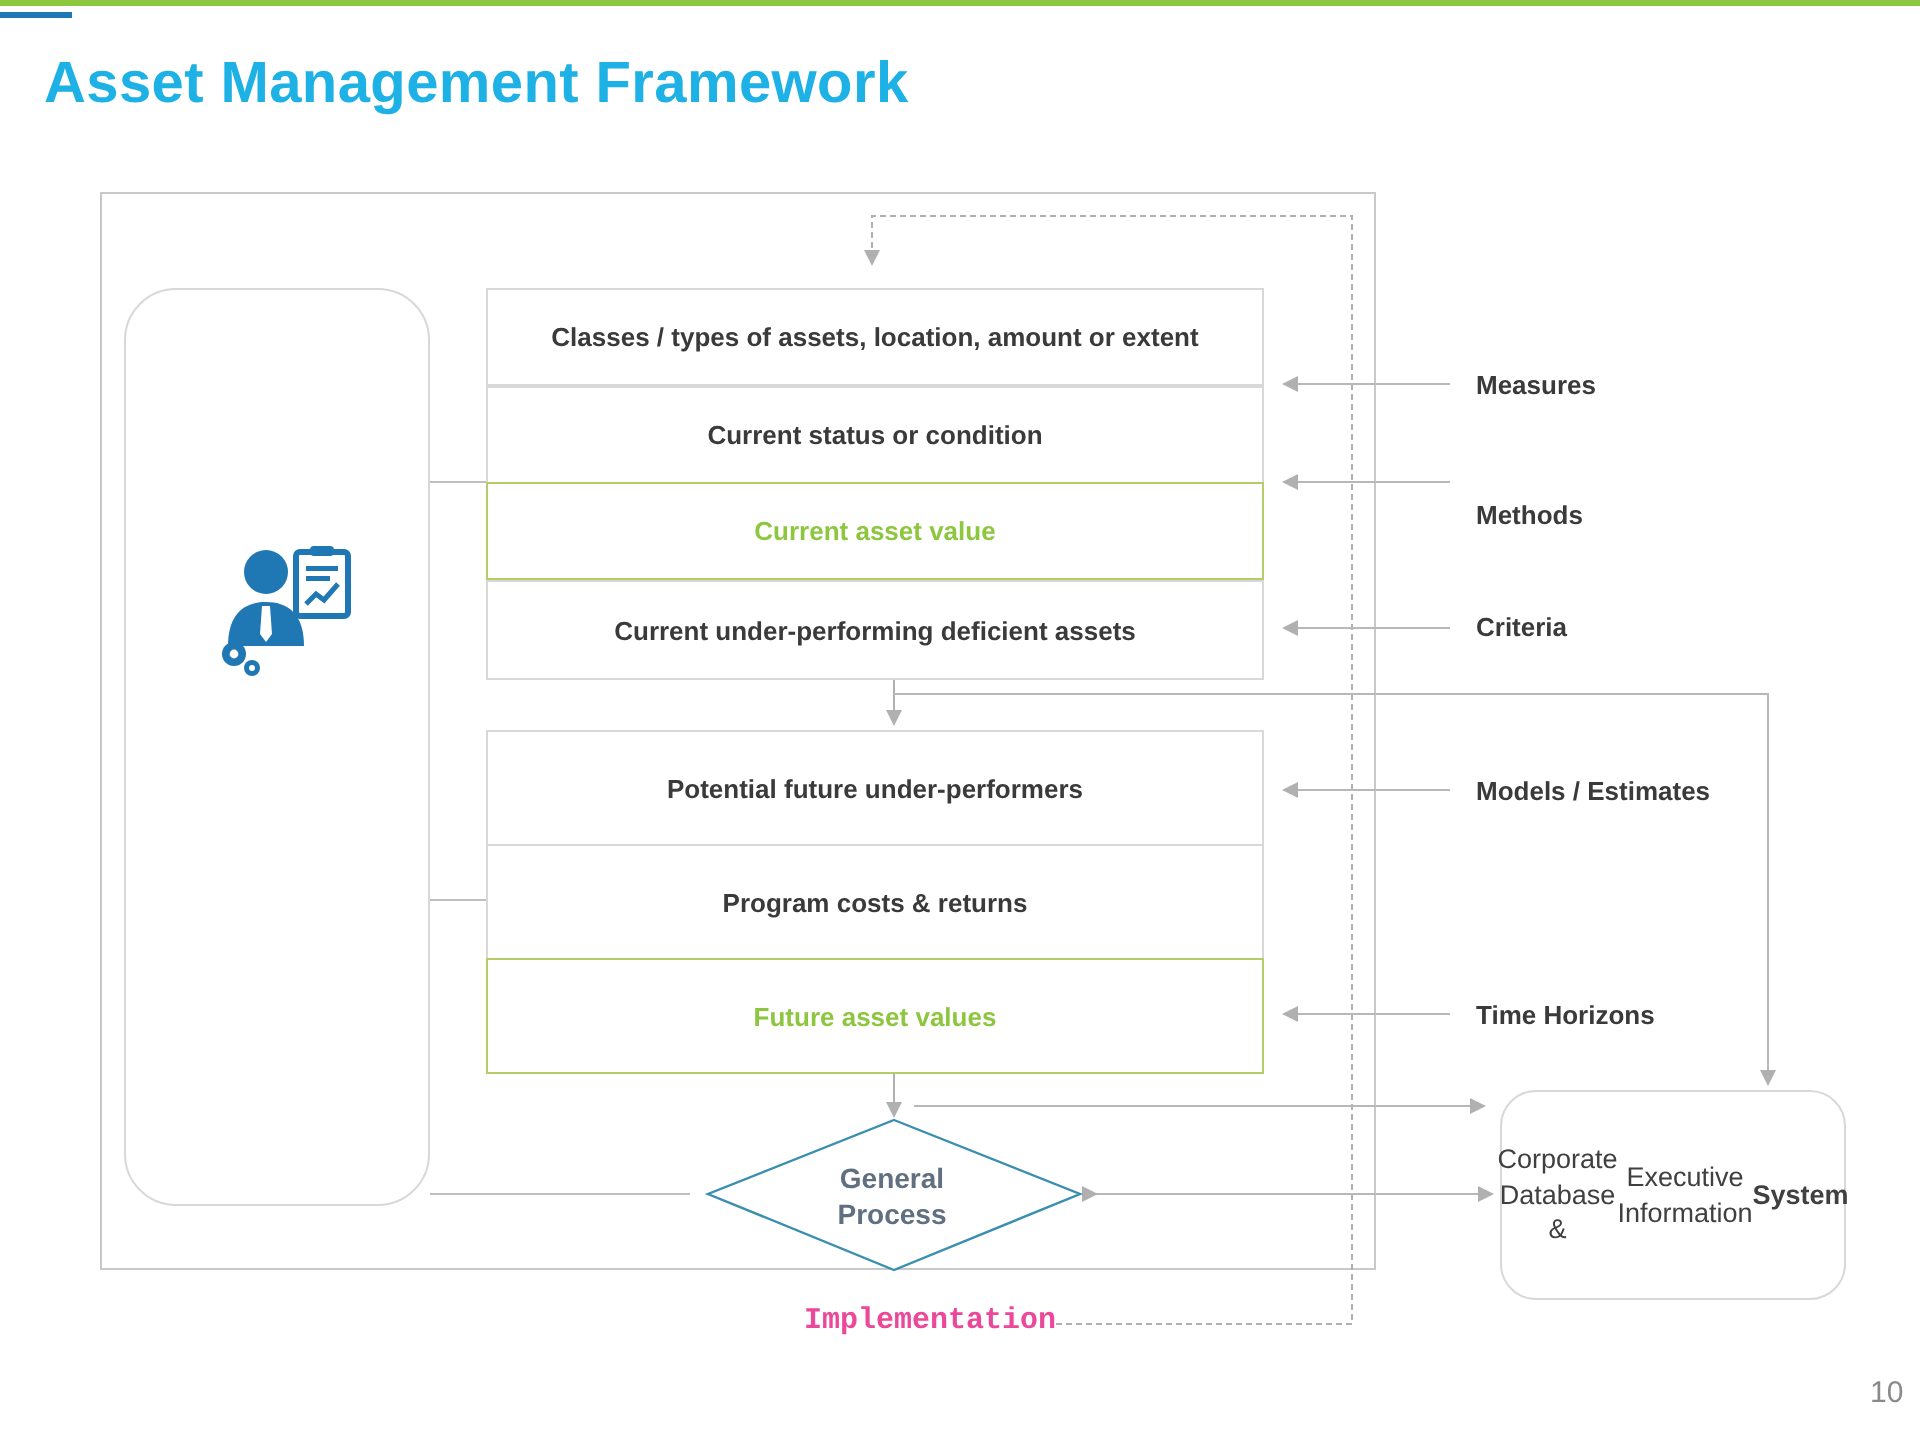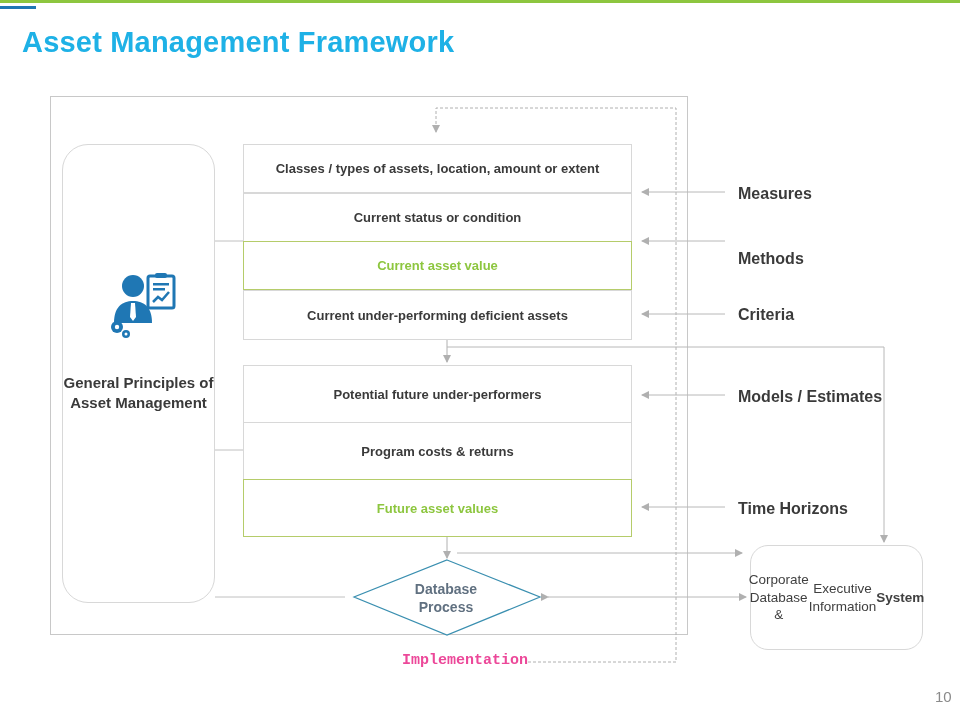--- a/index.html
+++ b/index.html
@@ -11,21 +11,21 @@
   .frame { position:absolute; left:50px; top:96px; width:638px; height:539px; border:1px solid #c8c8c8; box-sizing:border-box; }
   .lines { position:absolute; left:0; top:0; width:960px; height:720px; }
   .principles { position:absolute; left:62px; top:144px; width:153px; height:459px; border:1px solid #d8d8d8;
                 border-radius:26px; box-sizing:border-box; background:#fff; }
   .principles-text { position:absolute; left:0; top:228px; width:100%; text-align:center; font-size:15px;
                      font-weight:bold; color:#3a3a3a; line-height:19.5px; }
   .person-icon { position:absolute; left:41px; top:128px; width:74px; height:70px; }
   .step { position:absolute; left:243px; width:389px; border:1px solid #d8d8d8; border-radius:0; box-sizing:border-box;
           background:#fff; display:flex; align-items:center; justify-content:center; font-size:13px; font-weight:bold; color:#3a3a3a; }
   .step.green { border-color:#b5cc6a; color:#8dc63f; }
-  .label { position:absolute; left:738px; font-size:16px; font-weight:bold; color:#3a3a3a; }
+  .label { position:absolute; left:738px; font-size:13px; font-weight:bold; color:#3a3a3a; }
   .decision-text { position:absolute; left:386px; top:580px; width:120px; text-align:center; font-size:14px; font-weight:bold;
                    color:#607080; line-height:18px; }
   .corp { position:absolute; left:750px; top:545px; width:173px; height:105px; border:1px solid #d8d8d8; border-radius:18px;
           box-sizing:border-box; background:#fff; display:flex; flex-direction:row; justify-content:center; align-items:center;
           font-size:13.5px; color:#404040; text-align:center; line-height:17.5px; }
   .corp b { font-weight:bold; }
   .impl { position:absolute; left:402px; top:652px; font-size:15px; font-weight:bold; color:#ec4899;font-family:Liberation Mono, monospace; }
   .pagenum { position:absolute; left:935px; top:688px; font-size:15px; color:#8a8a8a; }
 </style>
 </head>
@@ -77,39 +77,38 @@
       <rect x="51" y="0" width="12" height="5" rx="2"></rect>
       <rect x="49" y="10" width="16" height="2.5"></rect>
       <rect x="49" y="15" width="12" height="2.5"></rect>
       <polyline points="49,29 54,24 58,27 65,19" fill="none" stroke="#1f77b4" stroke-width="2.5"></polyline>
       <circle cx="13" cy="54" r="6"></circle>
       <circle cx="13" cy="54" r="2.2" fill="#ffffff"></circle>
       <circle cx="22" cy="61" r="4"></circle>
       <circle cx="22" cy="61" r="1.5" fill="#ffffff"></circle>
     </g>
   </svg>
-  <div class="principles-text">General Principles of Asset Management</div>
 </div>
 
 <div class="step" style="top:144px;height:49px;">Classes / types of assets, location, amount or extent</div>
 <div class="step" style="top:193px;height:49px;">Current status or condition</div>
 <div class="step green" style="top:241px;height:49px;">Current asset value</div>
 <div class="step" style="top:290px;height:50px;">Current under-performing deficient assets</div>
 <div class="step" style="top:365px;height:58px;">Potential future under-performers</div>
 <div class="step" style="top:422px;height:58px;">Program costs &amp; returns</div>
 <div class="step green" style="top:479px;height:58px;">Future asset values</div>
 
 <div class="label" style="top:185px;">Measures</div>
 <div class="label" style="top:250px;">Methods</div>
 <div class="label" style="top:306px;">Criteria</div>
 <div class="label" style="top:388px;">Models / Estimates</div>
 <div class="label" style="top:500px;">Time Horizons</div>
 
 <div class="decision-text">
-  <div>Database</div>
+  <div>General</div>
   <div>Process</div>
 </div>
 
 <div class="corp">
   <div>Corporate Database &amp;</div>
   <div>Executive Information</div>
   <b>System</b>
 </div>
 
 <div class="impl">Implementation</div>

